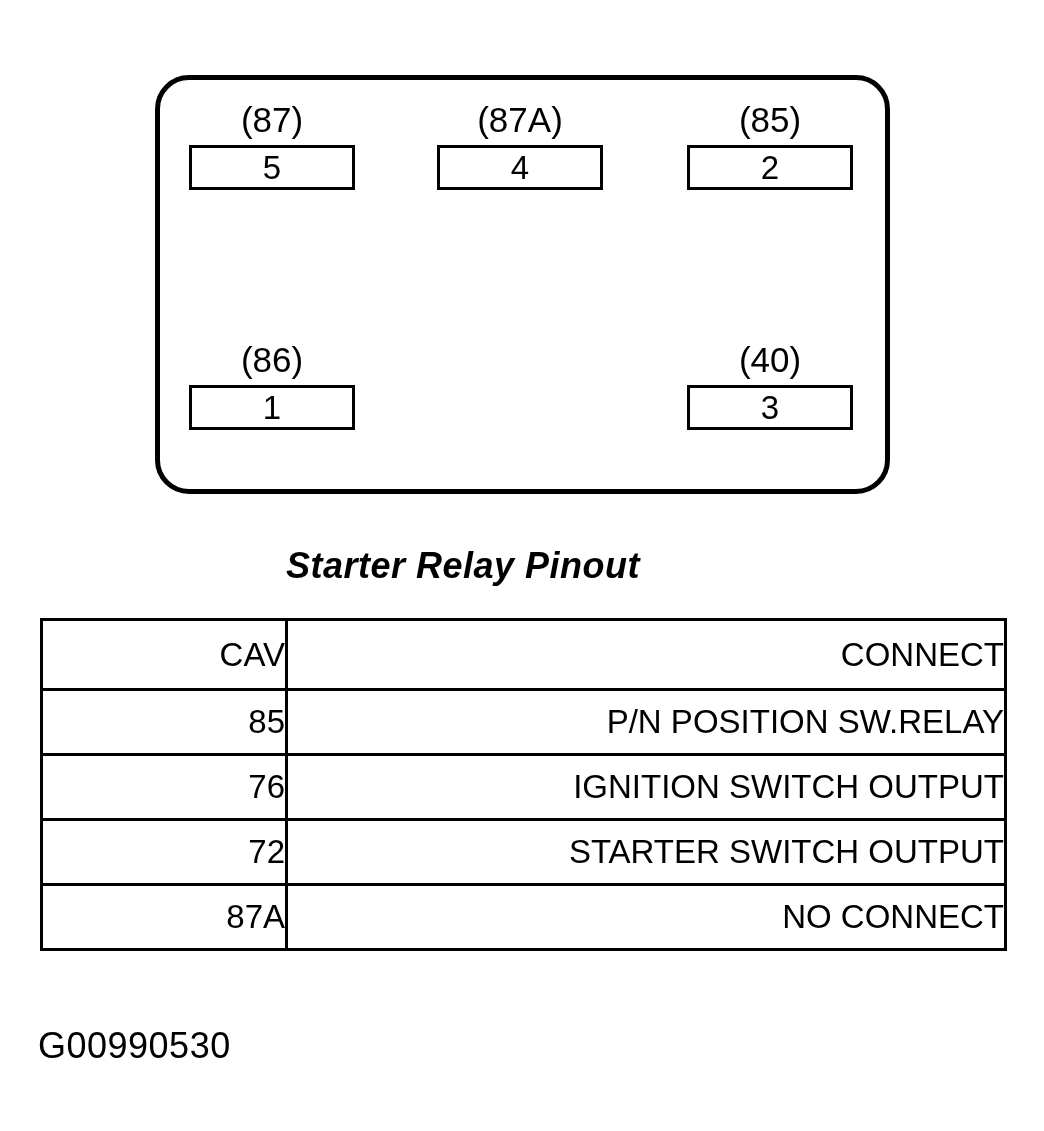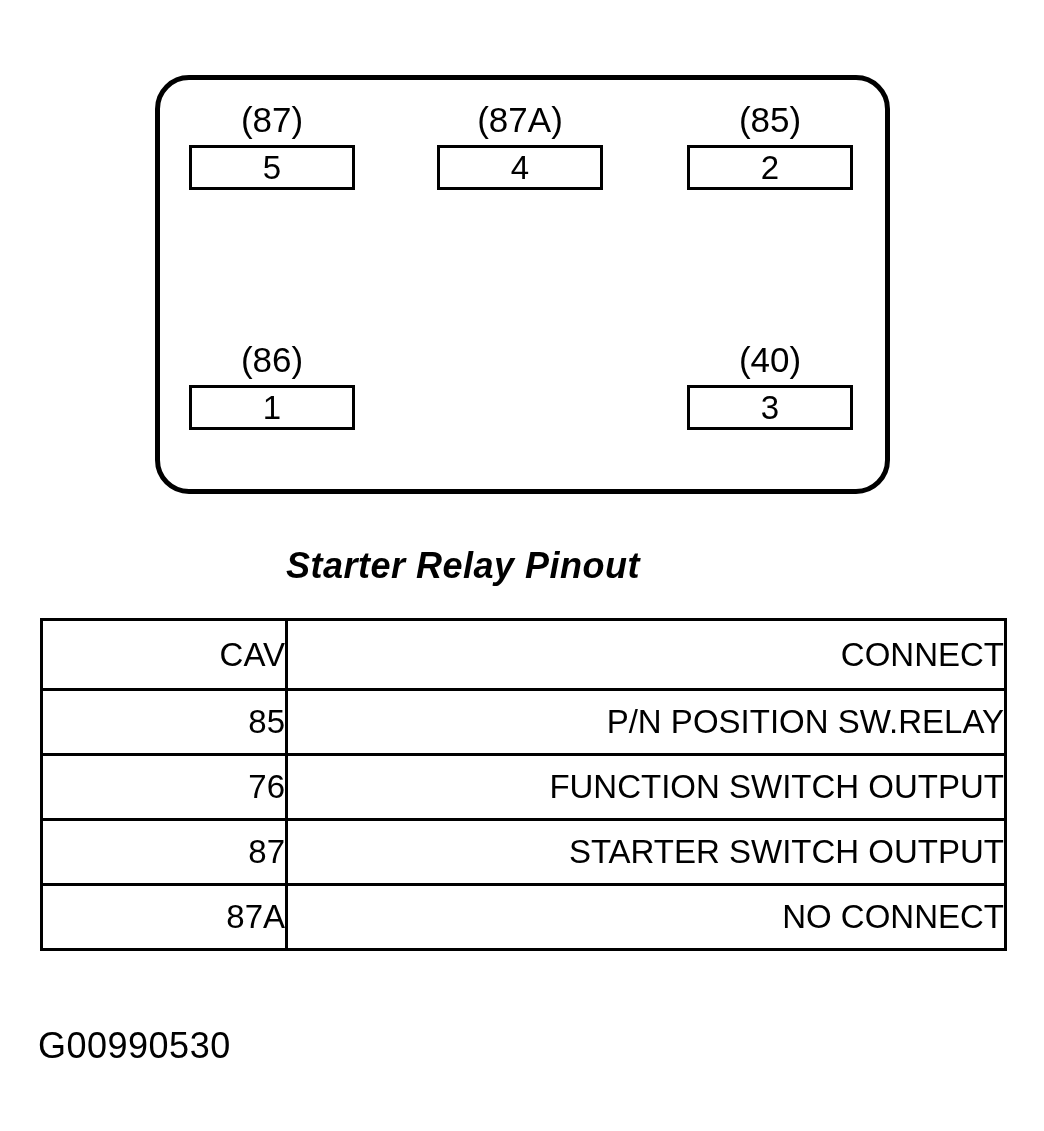--- a/index.html
+++ b/index.html
@@ -168,24 +168,24 @@
       <th>CONNECT</th>
     </tr>
   </thead>
   <tbody>
     <tr>
       <td>85</td>
       <td>P/N POSITION SW.RELAY</td>
     </tr>
     <tr>
       <td>76</td>
-      <td>FUNCTION SWITCH OUTPUT</td>
+      <td>IGNITION SWITCH OUTPUT</td>
     </tr>
     <tr>
-      <td>87</td>
+      <td>72</td>
       <td>STARTER SWITCH OUTPUT</td>
     </tr>
     <tr>
       <td>87A</td>
       <td>NO CONNECT</td>
     </tr>
   </tbody>
 </table>
 
 <div id="figure-id">G00990530</div>

